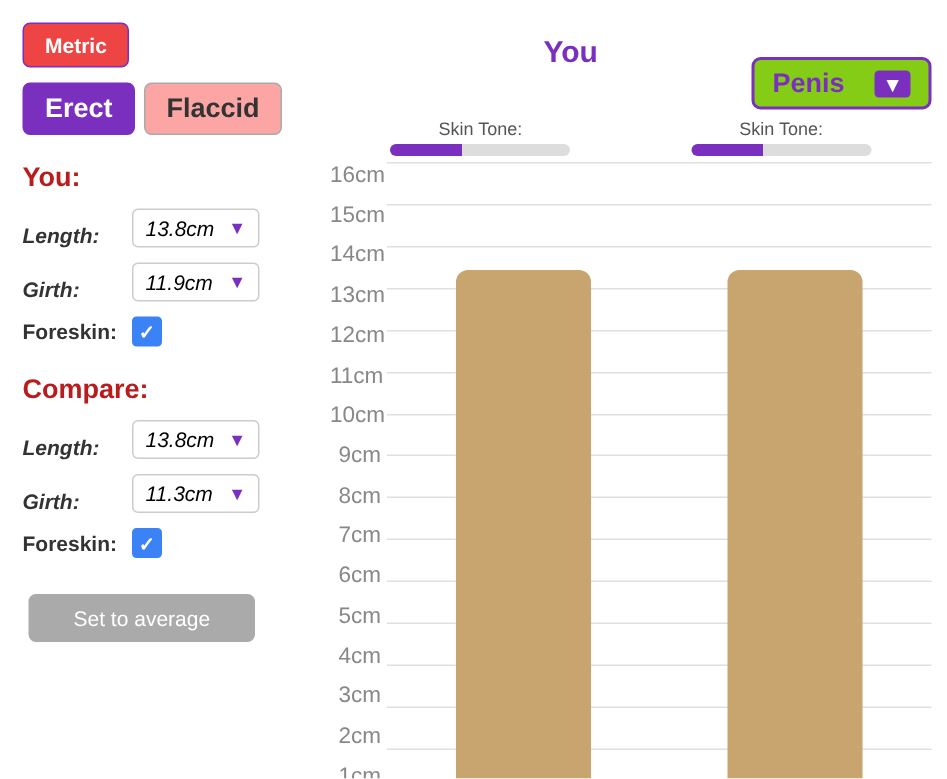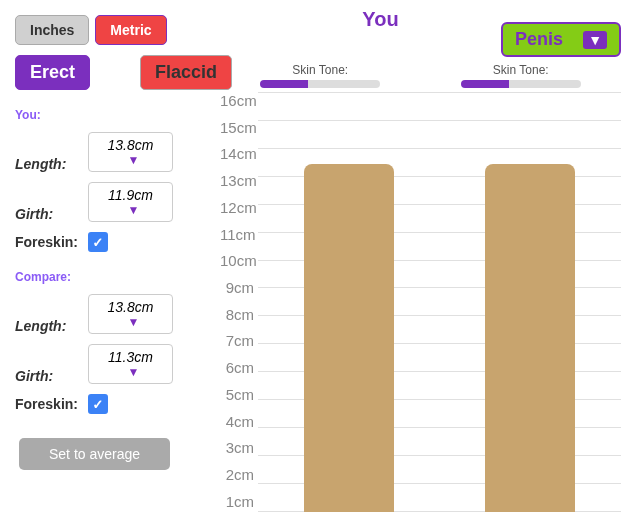--- a/index.html
+++ b/index.html
@@ -61,29 +61,28 @@
       font-weight: bold;
     }
 
     .state-btn.active {
       background: #7b2fbe;
       color: #fff;
       border-color: #7b2fbe;
     }
 
     .state-btn.inactive {
-      background: #ef4444;
+      background: #fca5a5;
       color: #333;
       border-color: #aaa;
-      margin-left: 44px;
     }
 
     .section-title {
-      color: #8b5cf6;
-      font-size: 12px;
+      color: #b91c1c;
+      font-size: 18px;
       font-weight: bold;
       margin-bottom: 10px;
     }
 
     .field-row {
       display: flex;
       align-items: flex-end;
       margin-bottom: 10px;
       gap: 8px;
       font-style: italic;
@@ -100,21 +99,20 @@
       display: flex;
       align-items: center;
       border: 1px solid #ccc;
       border-radius: 4px;
       padding: 4px 8px;
       font-size: 14px;
       background: #fff;
       cursor: pointer;
       min-width: 85px;
       justify-content: space-between;
-      flex-direction: column;
     }
 
     .dropdown-arrow {
       color: #7b2fbe;
       font-size: 12px;
       margin-left: 6px;
     }
 
     .checkbox-row {
       display: flex;
@@ -163,21 +161,21 @@
       flex: 1;
       position: relative;
       padding: 0 10px;
       overflow: hidden;
     }
 
     .chart-header {
       display: flex;
       justify-content: space-between;
       align-items: flex-start;
-      padding-top: 8px;
+      padding-top: 24px;
       padding-bottom: 4px;
     }
 
     .you-label {
       color: #7b2fbe;
       font-size: 20px;
       font-weight: bold;
       text-align: center;
       flex: 1;
       padding-left: 40px;
@@ -294,21 +292,20 @@
       border-radius: 8px 8px 0 0;
       background: #c8a46e;
     }
   </style>
 </head>
 <body>
 
 <div class="left-panel">
 
   <div class="unit-buttons">
-    <button class="unit-btn inactive">Inches</button>
     <button class="unit-btn active">Metric</button>
   </div>
 
   <div class="state-buttons">
     <button class="state-btn active">Erect</button>
     <button class="state-btn inactive">Flaccid</button>
   </div>
 
   <div>
     <div class="section-title">You:</div>

